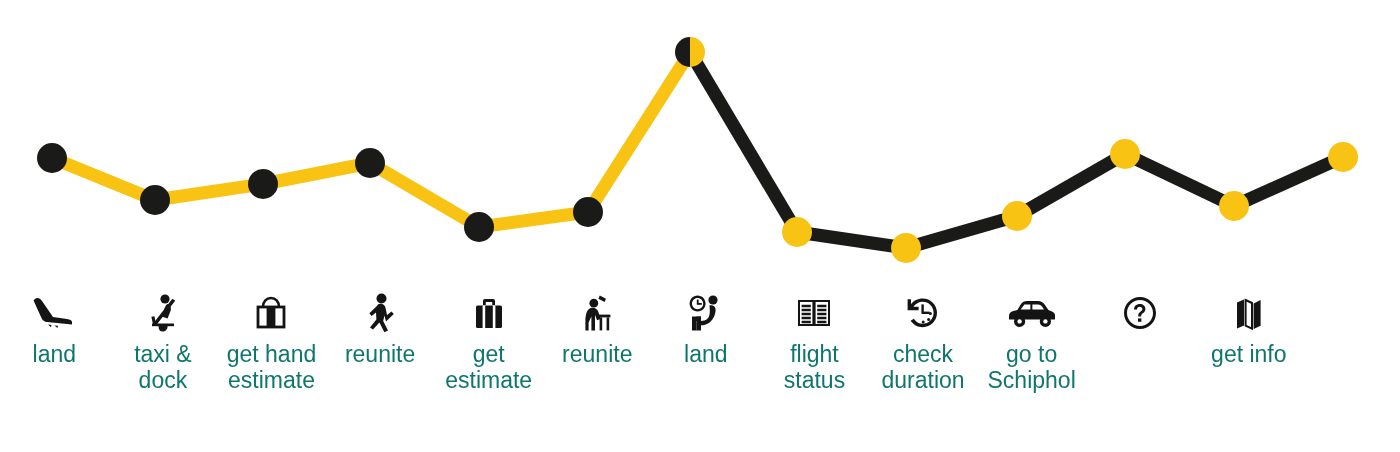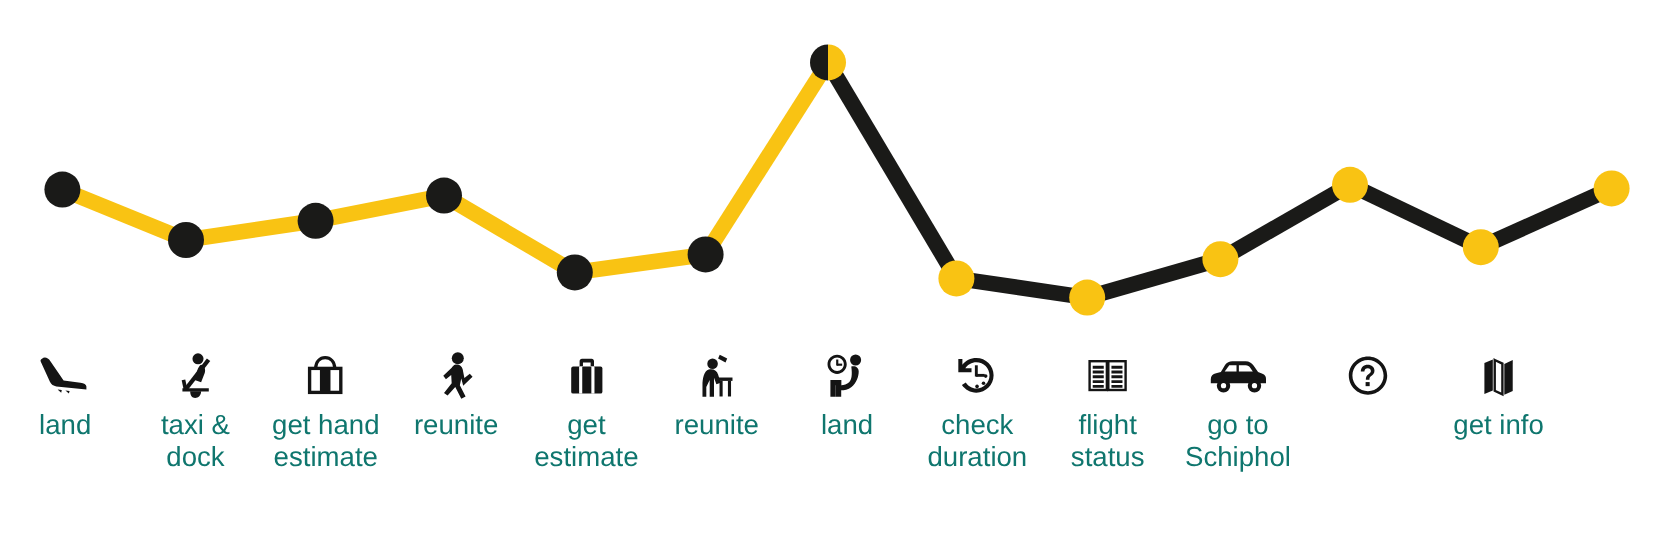--- a/index.html
+++ b/index.html
@@ -192,46 +192,46 @@
           <circle cx="29" cy="9" r="4.6"></circle>
           <path d="M25.4 14.4 C29 13.6 31.6 15.4 31.6 18.6 C31.6 23 29.6 28.4 25.6 31.4 C22.8 33.6 19.4 34.2 17 34.2 L17 39.6 L12.4 39.6 L12.4 25.6 L17 25.6 L17 30 C19.2 30 21.8 29.4 23.6 27.6 C25.6 25.6 26.4 21.4 25.4 14.4 Z"></path>
           <path d="M8 25.6 L17 25.6 L17 30 L12.4 30 L12.4 39.6 L8 39.6 Z"></path>
         </svg>
       </div>
       <div class="step-label">land</div>
     </div>
 
     <div class="step">
       <div class="step-icon">
+        <svg width="42" height="40" viewBox="0 0 42 40" fill="none" stroke="currentColor" stroke-width="2">
+          <rect x="6" y="8" width="14.4" height="24"></rect>
+          <rect x="21.6" y="8" width="14.4" height="24"></rect>
+          <g stroke-width="2.4">
+            <path d="M8.6 13 L17.8 13 M8.6 17 L17.8 17 M8.6 21 L17.8 21 M8.6 25 L17.8 25 M8.6 29 L17.8 29"></path>
+            <path d="M24.2 13 L33.4 13 M24.2 17 L33.4 17 M24.2 21 L33.4 21 M24.2 25 L33.4 25 M24.2 29 L33.4 29"></path>
+          </g>
+        </svg>
+      </div>
+      <div class="step-label">flight
+status</div>
+    </div>
+
+    <div class="step">
+      <div class="step-icon">
         <svg width="46" height="42" viewBox="0 0 46 42" fill="currentColor">
           <path d="M22.6 6.4 C30.6 6.4 37 12.8 37 20.8 C37 28.8 30.6 35.2 22.6 35.2 C17.6 35.2 13.2 32.6 10.6 28.8 L13.8 26.8 C15.8 29.8 19 31.8 22.6 31.8 C28.7 31.8 33.6 26.9 33.6 20.8 C33.6 14.7 28.7 9.8 22.6 9.8 C18.8 9.8 15.4 11.8 13.4 14.8 L18.6 14.8 L18.6 18.2 L7.6 18.2 L7.6 7.2 L11 7.2 L11 12 C13.6 8.6 17.8 6.4 22.6 6.4 Z"></path>
           <rect x="21.4" y="12.4" width="2.4" height="9.4"></rect>
           <rect x="22.4" y="19.6" width="7.2" height="2.4"></rect>
           <circle cx="28.6" cy="27.4" r="1.5"></circle>
           <circle cx="23.2" cy="30" r="1.5"></circle>
           <circle cx="30.4" cy="21.4" r="1.5"></circle>
         </svg>
       </div>
       <div class="step-label">check
 duration</div>
-    </div>
-
-    <div class="step">
-      <div class="step-icon">
-        <svg width="42" height="40" viewBox="0 0 42 40" fill="none" stroke="currentColor" stroke-width="2">
-          <rect x="6" y="8" width="14.4" height="24"></rect>
-          <rect x="21.6" y="8" width="14.4" height="24"></rect>
-          <g stroke-width="2.4">
-            <path d="M8.6 13 L17.8 13 M8.6 17 L17.8 17 M8.6 21 L17.8 21 M8.6 25 L17.8 25 M8.6 29 L17.8 29"></path>
-            <path d="M24.2 13 L33.4 13 M24.2 17 L33.4 17 M24.2 21 L33.4 21 M24.2 25 L33.4 25 M24.2 29 L33.4 29"></path>
-          </g>
-        </svg>
-      </div>
-      <div class="step-label">flight
-status</div>
     </div>
 
     <div class="step">
       <div class="step-icon">
         <svg width="54" height="36" viewBox="0 0 54 36" fill="currentColor">
           <path d="M16 9 C17.4 7 19.4 6 22 6 L33 6 C36 6 38 7.4 39.6 9.6 L43.4 15 L47 16.4 C49 17.2 50 18.6 50 20.6 L50 24.4 L4 24.4 L4 21 C4 18.4 5.6 16.6 8.4 16 L12.4 15 Z"></path>
           <path d="M19.4 9.4 L25.4 9.4 L25.4 14.6 L15.6 14.6 Z" fill="#ffffff"></path>
           <path d="M27.4 9.4 L33 9.4 C34.8 9.4 36 10.2 37 11.6 L39 14.6 L27.4 14.6 Z" fill="#ffffff"></path>
           <circle cx="14.6" cy="26.4" r="5.6"></circle>
           <circle cx="14.6" cy="26.4" r="2.2" fill="#ffffff"></circle>

